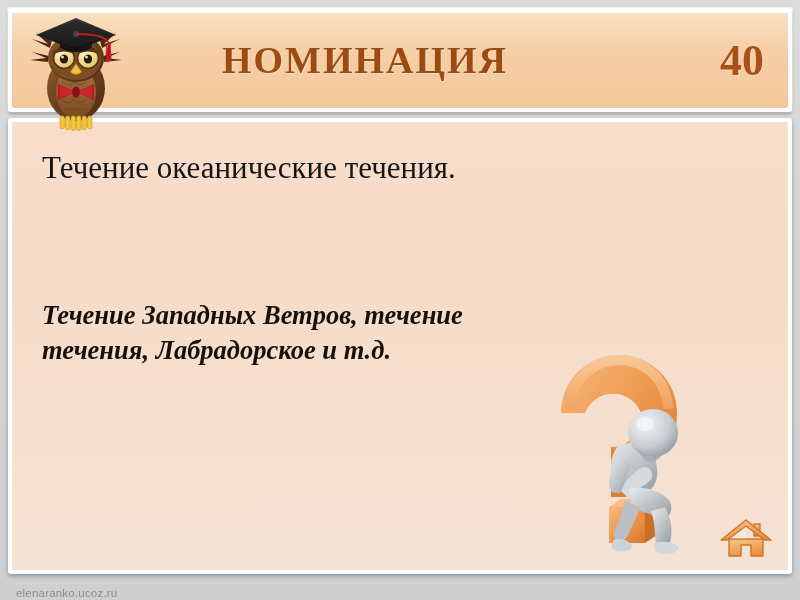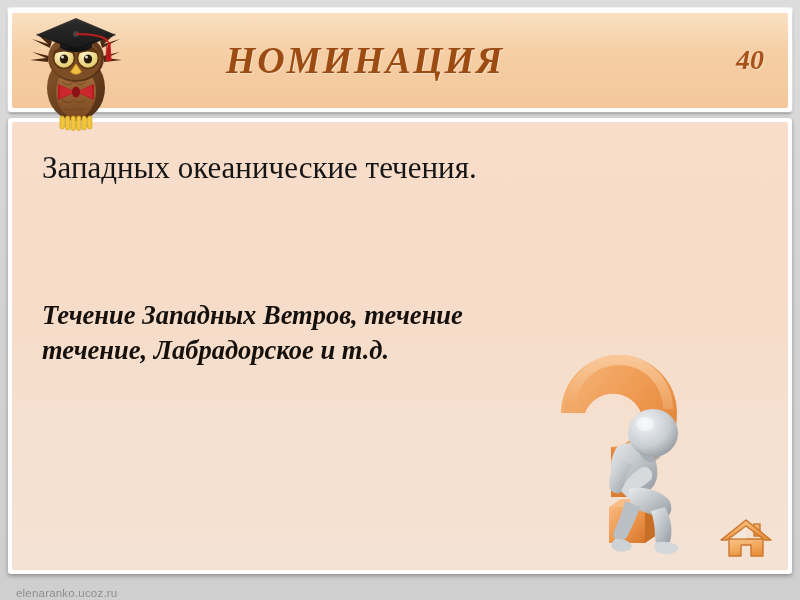--- a/index.html
+++ b/index.html
@@ -36,21 +36,20 @@
     padding: 4px;
   }
   .header-panel {
     position: relative;
     width: 100%;
     height: 100%;
     background: linear-gradient(180deg,#fae0c2 0%, #f6cfa6 40%, #f3c79a 100%);
     border-radius: 2px;
     box-shadow: inset 0 1px 0 rgba(255,255,255,0.85);
     overflow: visible;
-    font-style: italic;
   }
   .header-title {
     position: absolute;
     left: 0; right: 0;
     top: 50%;
     transform: translateY(-50%);
     text-align: center;
     color: #9c4c12;
     font-family: "Liberation Serif", serif;
     font-weight: bold;
@@ -61,21 +60,21 @@
     box-sizing: border-box;
   }
   .header-points {
     position: absolute;
     right: 24px;
     top: 50%;
     transform: translateY(-50%);
     color: #a8521a;
     font-family: "Liberation Serif", serif;
     font-weight: bold;
-    font-size: 28px;
+    font-size: 44px;
     text-shadow: 1px 1px 0 rgba(255,255,255,0.35);
   }
 
   
   .owl-wrap {
     position: absolute;
     left: 12px;
     top: -6px;
     width: 104px;
     height: 128px;
@@ -270,25 +269,25 @@
           </g>
         </svg>
       </div>
 
     </div>
   </div>
 
   <div class="body-frame">
     <div class="body-panel">
 
-      <div class="question-text">Западных океанические течения.</div>
+      <div class="question-text">Течение океанические течения.</div>
 
       <div class="answer-text">
         <div>Течение Западных Ветров, течение</div>
-        <div>течение, Лабрадорское и т.д.</div>
+        <div>течения, Лабрадорское и т.д.</div>
       </div>
 
       <div class="thinker-art">
         <svg viewBox="0 0 215 205" xmlns="http://www.w3.org/2000/svg">
           <defs>
             <linearGradient id="qOrange" x1="0" y1="0" x2="1" y2="1">
               <stop offset="0%" stop-color="#f7b87f"></stop>
               <stop offset="45%" stop-color="#ef9b52"></stop>
               <stop offset="100%" stop-color="#d8762a"></stop>
             </linearGradient>

